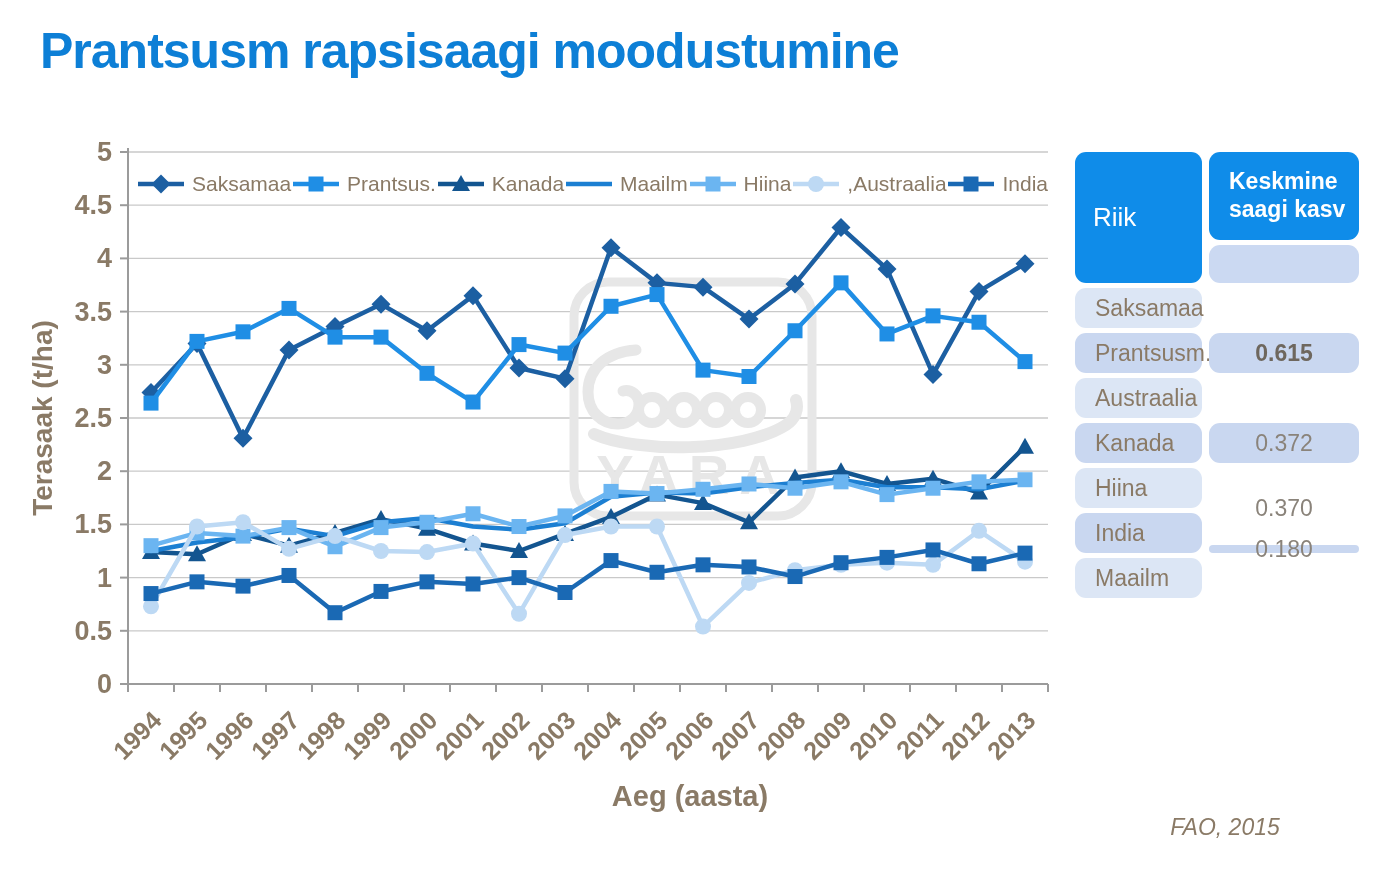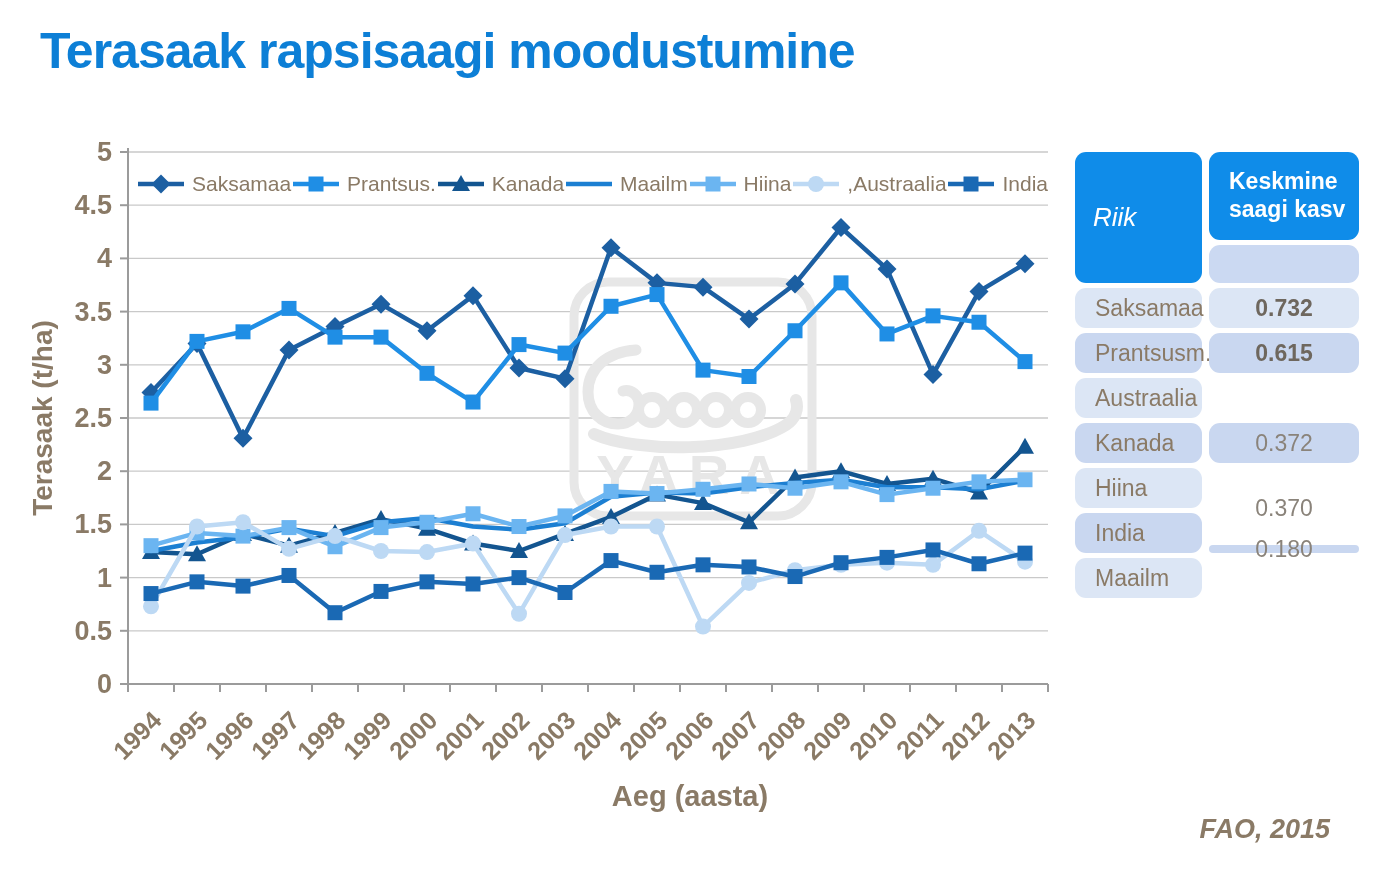--- a/index.html
+++ b/index.html
@@ -10,38 +10,38 @@
   #chart-svg{position:absolute;left:0;top:0;}
   .legend{position:absolute;left:138px;top:172px;width:910px;display:flex;
           justify-content:space-between;align-items:center;}
   .legend-item{display:flex;align-items:center;gap:8px;font-size:21px;color:#8A7A66;
                white-space:nowrap;}
   .datatable{position:absolute;left:1075px;top:152px;display:grid;
              grid-template-columns:127px 150px;grid-template-rows:88px 38px repeat(7,40px);
              row-gap:5px;column-gap:7px;}
   .cell{display:flex;align-items:center;border-radius:11px;}
   .hdr-riik{grid-row:1/3;grid-column:1;background:#0F8CE9;color:#fff;font-size:26px;
-            padding-left:18px;font-style:italic;}
+            padding-left:18px;}
   .hdr-kesk{grid-row:1;grid-column:2;background:#0F8CE9;color:#fff;font-size:23px;
             font-weight:bold;padding-left:20px;line-height:1.2;display:flex;align-items:center;}
   .hdr-empty{grid-row:2;grid-column:2;background:#CBD9F2;}
   .name-cell{font-size:23px;color:#8A7A66;padding-left:20px;}
   .value-cell{font-size:23px;justify-content:center;color:#8A837A;}
   .value-cell.bold{font-weight:bold;color:#6E675E;}
   .row-light{background:#DCE6F5;}
   .row-dark{background:#C9D7F0;}
-  .source{position:absolute;left:1120px;top:814px;width:210px;text-align:right;
-          font-size:27px;font-weight:bold;font-style:italic;color:#8A7A66;}
+  .source{position:absolute;left:1120px;top:814px;width:210px;text-align:center;
+          font-size:23px;font-weight:normal;font-style:italic;color:#8A7A66;}
 </style>
 </head>
 <body>
 
 <div class="page">
 
-  <div class="title">Terasaak rapsisaagi moodustumine</div>
+  <div class="title">Prantsusm rapsisaagi moodustumine</div>
 
   <svg id="chart-svg" width="1382" height="873" viewBox="0 0 1382 873">
     <g id="grid-group">
         <line x1="128" y1="630.8" x2="1048" y2="630.8" stroke="#C9C9C9" stroke-width="1.3"></line>
         <line x1="128" y1="577.6" x2="1048" y2="577.6" stroke="#C9C9C9" stroke-width="1.3"></line>
         <line x1="128" y1="524.4" x2="1048" y2="524.4" stroke="#C9C9C9" stroke-width="1.3"></line>
         <line x1="128" y1="471.2" x2="1048" y2="471.2" stroke="#C9C9C9" stroke-width="1.3"></line>
         <line x1="128" y1="418" x2="1048" y2="418" stroke="#C9C9C9" stroke-width="1.3"></line>
         <line x1="128" y1="364.8" x2="1048" y2="364.8" stroke="#C9C9C9" stroke-width="1.3"></line>
         <line x1="128" y1="311.6" x2="1048" y2="311.6" stroke="#C9C9C9" stroke-width="1.3"></line>
@@ -313,21 +313,20 @@
         </svg>
         <span>India</span>
       </div>
     </div>
 
   <div class="datatable">
     <div class="cell hdr-riik">Riik</div>
     <div class="cell hdr-kesk">Keskmine saagi kasv</div>
     <div class="cell hdr-empty"></div>
   <div class="cell name-cell row-light" style="grid-area: 3 / 1;">Saksamaa</div>
-      <div class="cell value-cell row-light bold" style="grid-area: 3 / 2;">0.732</div>
       <div class="cell name-cell row-dark" style="grid-area: 4 / 1;">Prantsusm.</div>
       <div class="cell value-cell row-dark bold" style="grid-area: 4 / 2;">0.615</div>
       <div class="cell name-cell row-light" style="grid-area: 5 / 1; text-align: center;">Austraalia</div>
       <div class="cell name-cell row-dark" style="grid-area: 6 / 1;">Kanada</div>
       <div class="cell value-cell row-dark" style="grid-area: 6 / 2;">0.372</div>
       <div class="cell name-cell row-light" style="grid-area: 7 / 1;">Hiina</div>
       <div class="cell value-cell row-light" style="grid-area: 7 / 2; margin-top: 40px;">0.370</div>
       <div class="cell name-cell row-dark" style="grid-area: 8 / 1;">India</div>
       <div class="cell value-cell row-dark" style="grid-area: 8 / 2; margin-top: 32px;">0.180</div>
       <div class="cell name-cell row-light" style="grid-area: 9 / 1;">Maailm</div>

